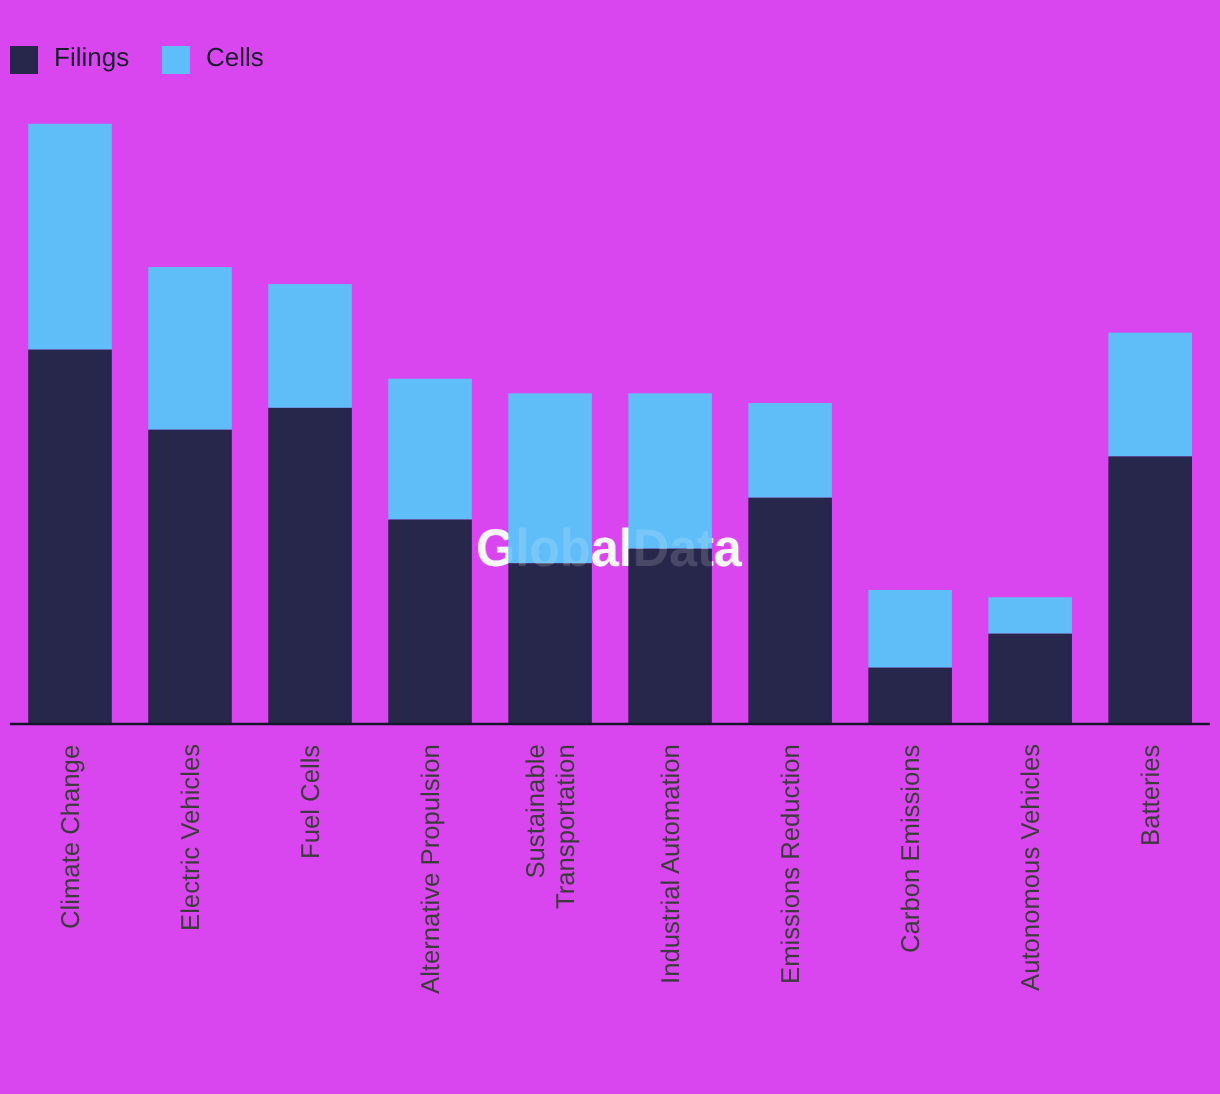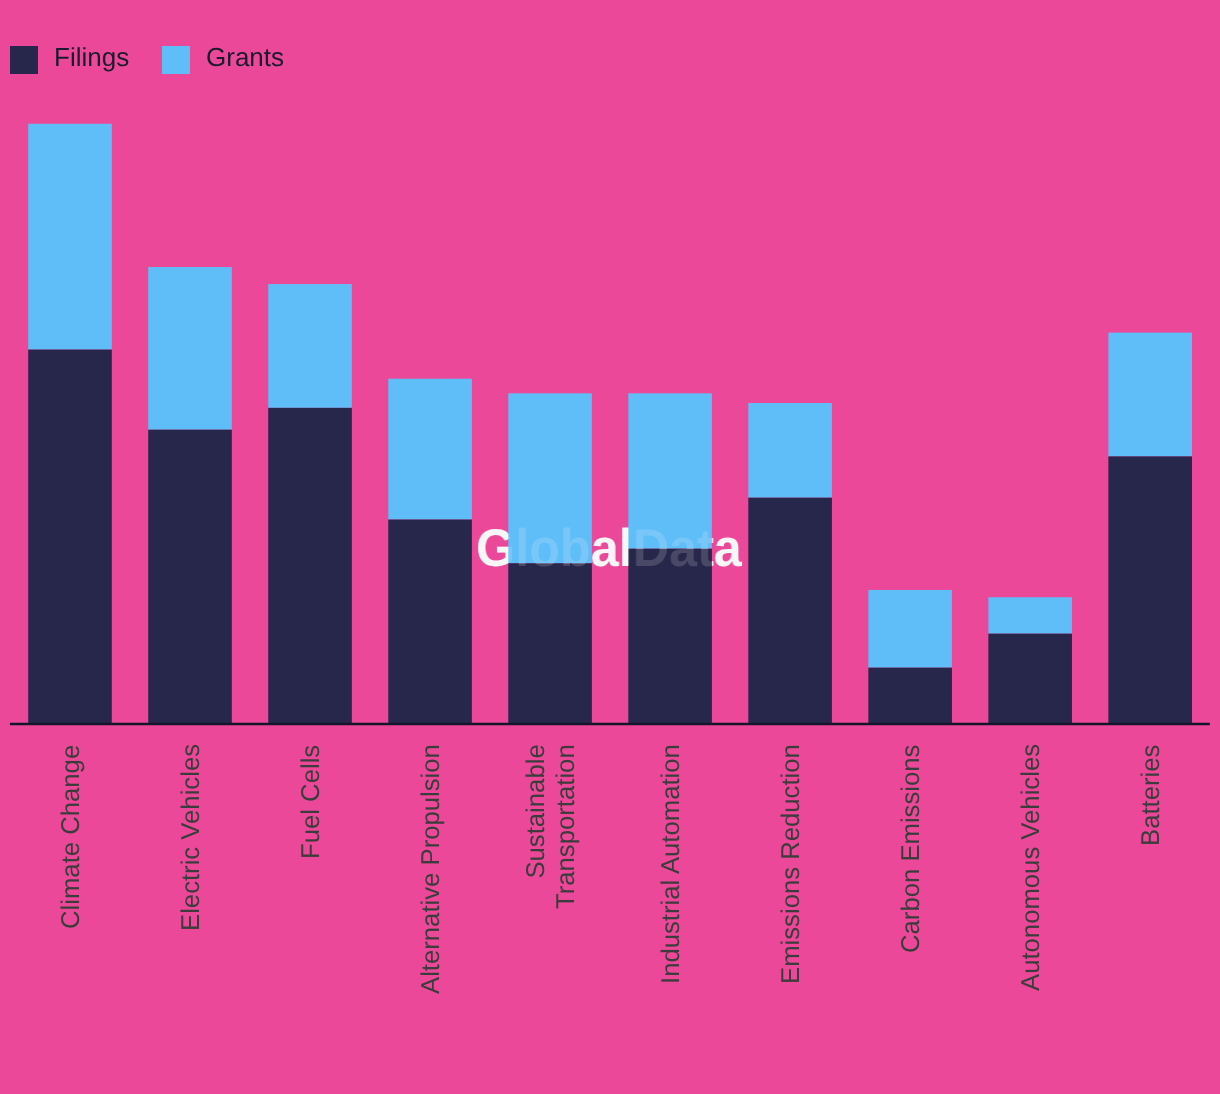--- a/index.html
+++ b/index.html
@@ -1,20 +1,20 @@
 <!DOCTYPE html>
 <html><head>
 <meta charset="utf-8">
 <title>Patent Filings and Grants by Theme</title>
 <style>
   html,body{margin:0;padding:0;background:#ffffff;
     -webkit-font-smoothing:antialiased;
     text-rendering:geometricPrecision;}
   body{width:1220px;height:1094px;overflow:hidden;font-family:"Liberation Sans",sans-serif;}
-  #root{position:relative;width:1220px;height:1094px;background:#ec4899;}
+  #root{position:relative;width:1220px;height:1094px;background:#d946ef;}
 
   
   #legend{position:absolute;left:0;top:0;width:1220px;height:120px;}
   .legend-item{position:absolute;top:46px;height:28px;}
   .legend-swatch{position:absolute;left:0;top:0;width:28px;height:28px;}
   .legend-label{position:absolute;top:-4.4px;left:44.2px;
     font-size:26px;line-height:30px;color:#1b1b2f;white-space:nowrap;
     will-change:transform;}
 
   
@@ -44,21 +44,21 @@
 
 <div id="root">
 
   <div id="legend">
     <div class="legend-item" style="left: 10px;">
       <div class="legend-swatch" style="background: rgb(39, 39, 75);"></div>
       <div class="legend-label">Filings</div>
     </div>
     <div class="legend-item" style="left: 162px;">
       <div class="legend-swatch" style="background: rgb(95, 189, 247);"></div>
-      <div class="legend-label">Grants</div>
+      <div class="legend-label">Cells</div>
     </div>
   </div>
 
   <div id="watermark-under" class="watermark" style="left: 476.3px; top: 517.6px; font-size: 53px; color: rgb(246, 246, 246);">GlobalData</div>
 
   <div id="plot">
     <svg id="bars-svg" viewBox="0 0 1220 1094" width="1220" height="1094">
       <g id="bar-group">
           <g>
             <rect x="28.2" y="123.78400000000002" width="83.6" height="225.804" fill="#5fbdf7"></rect>

